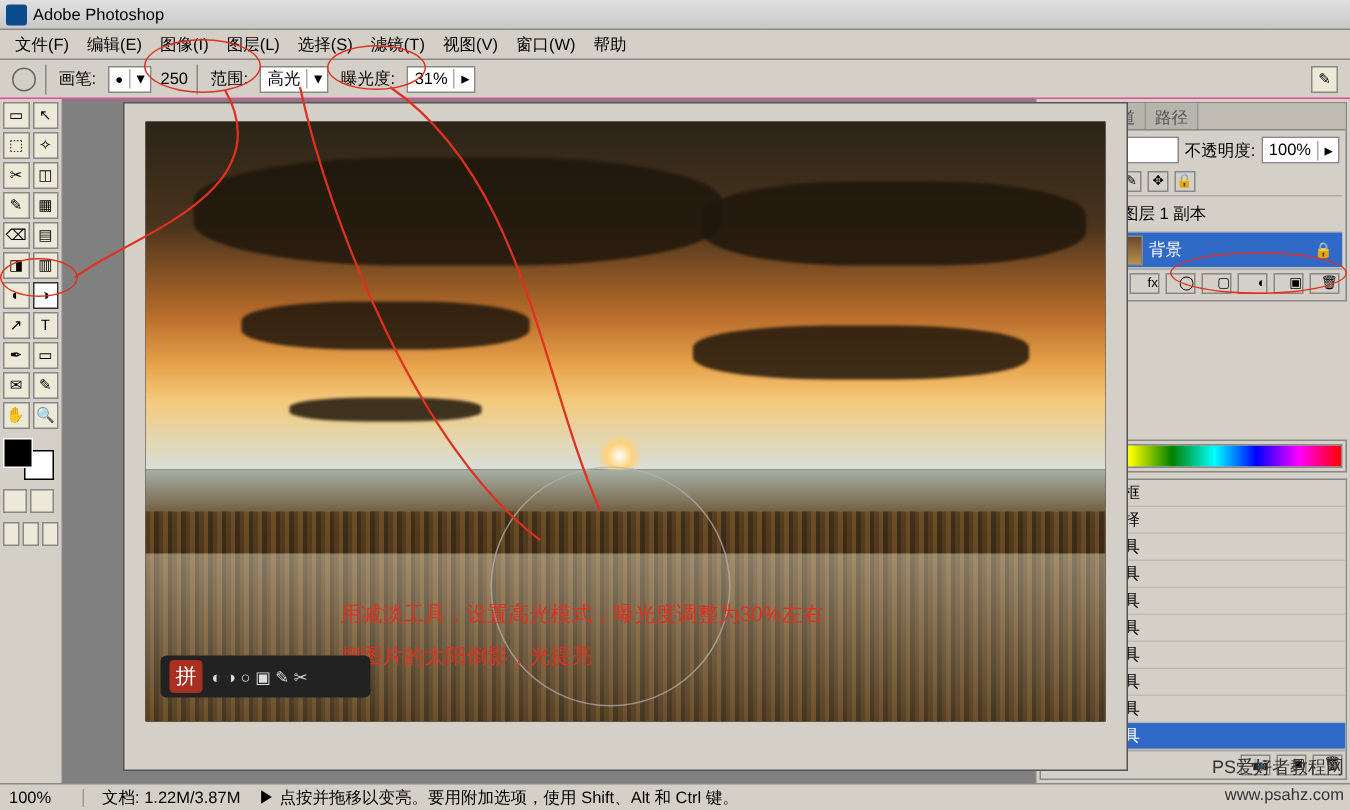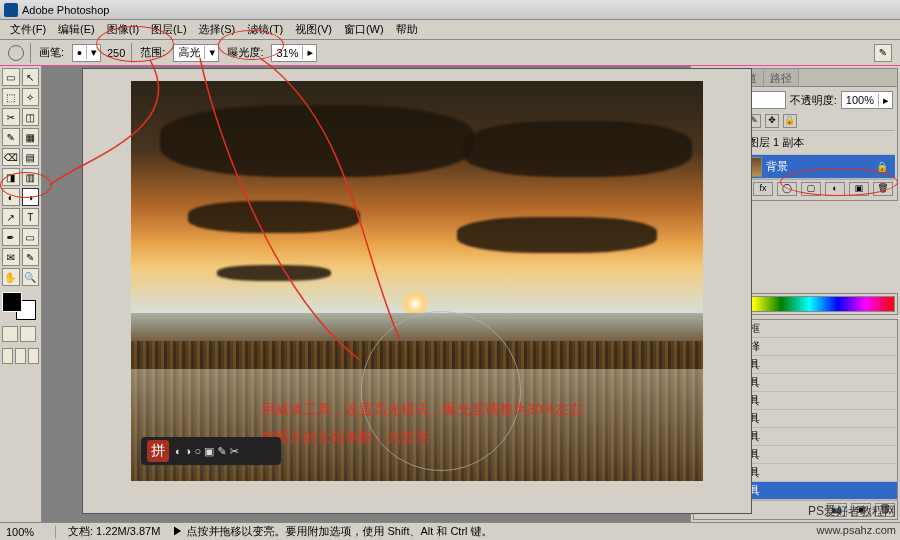--- a/index.html
+++ b/index.html
@@ -24,21 +24,21 @@
 .swatch .fg { width: 20px; height: 20px; background: #000; border: 1px solid #fff; position: absolute; top: 0; left: 0; }
 .swatch .bg { width: 20px; height: 20px; background: #fff; border: 1px solid #000; position: absolute; bottom: 0; right: 0; }
 .quickmask { display: flex; gap: 2px; margin-top: 4px; }
 .quickmask .qm { width: 16px; height: 16px; border: 1px solid #888; background: #ece9d8; }
 .doc-area { flex: 1; background: #808080; position: relative; padding: 4px; }
 .docwin { position: absolute; top: 2px; left: 40px; width: 670px; height: 446px; background: #d4d0c8; border: 1px solid #555; }
 .doc-title { height: 18px; background: linear-gradient(#e0e0e0,#bbb); display: flex; align-items: center; padding: 0 4px; justify-content: space-between; }
 .doc-ctrls { display: flex; gap: 2px; }
 .doc-ctrls span { width: 18px; height: 14px; border: 1px solid #666; text-align: center; line-height: 12px; font-size: 9px; background: #ddd; }
 .doc-ctrls .close { background: #c0392b; color: #fff; }
-.canvas { position: relative; width: 572px; height: 400px; margin: 12px auto; background: #000; overflow: hidden; }
+.canvas { position: relative; width: 640px; height: 400px; margin: 12px auto; background: #000; overflow: hidden; }
 .sky { position: absolute; top: 0; left: 0; right: 0; height: 58%; background: linear-gradient(to bottom,#2b2418 0%,#4a341d 30%,#b56a2a 55%,#e8a24a 70%,#f4c97a 80%,#d7e0d8 100%); }
 .cloud { position: absolute; background: rgba(30,22,12,0.85); border-radius: 40%; filter: blur(1px); }
 .sun { position: absolute; top: 52%; left: 47%; width: 30px; height: 30px; background: radial-gradient(#fff,#ffd27a 40%,rgba(255,180,80,0) 70%); border-radius: 50%; }
 .land { position: absolute; bottom: 0; left: 0; right: 0; height: 42%; background: linear-gradient(to bottom,#a7b0a5 0%,#6a5030 20%,#3a2c18 60%,#1a140c 100%); }
 .grass { position: absolute; bottom: 0; left: 0; right: 0; height: 35%; background: repeating-linear-gradient(90deg,#4a3316 0 3px,#6a4a20 3px 6px,#2a200f 6px 9px); opacity: 0.7; }
 .water { position: absolute; bottom: 0; left: 0; right: 0; height: 28%; background: linear-gradient(to bottom,rgba(200,190,170,0.5),rgba(40,30,20,0.9)); mix-blend-mode: screen; }
 .ann-circle { position: absolute; border: 1.5px solid #e03020; border-radius: 50%; pointer-events: none; }
 .ann-path { position: absolute; top:0; left:0; pointer-events: none; }
 .ann-text { position: absolute; color: #e03020; font-size: 14px; font-weight: 500; pointer-events: none; }
 .brush-circ { position: absolute; width: 160px; height: 160px; border: 1px solid rgba(180,180,180,0.7); border-radius: 50%; }
@@ -54,21 +54,21 @@
 .layer-opts .blend { flex: 1; }
 .lock-row { display: flex; align-items: center; gap: 4px; padding: 2px 4px; border-bottom: 1px solid #aaa; }
 .lock-ic { width: 14px; height: 14px; border: 1px solid #888; font-size: 9px; text-align: center; }
 .layer-list { max-height: 90px; overflow: hidden; }
 .layer { display: flex; align-items: center; height: 24px; border-bottom: 1px solid #bbb; gap: 4px; padding: 0 2px; }
 .layer.selected { background: #3169c6; color: #fff; }
 .eye { width: 14px; height: 14px; border: 1px solid #888; text-align: center; font-size: 9px; background: #ece9d8; color: #333; }
 .thumb { width: 28px; height: 20px; border: 1px solid #888; background: linear-gradient(#6a4a2a,#b89050); }
 .layer .lock { margin-left: auto; margin-right: 4px; font-size: 10px; }
 .panel-foot { display: flex; justify-content: flex-end; gap: 4px; padding: 2px; border-top: 1px solid #aaa; }
-.pf-ic { width: 20px; height: 14px; border: 1px solid #888; text-align: center; font-size: 9px; }
+.pf-ic { width: 20px; height: 14px; border: 1px solid #888; text-align: right; font-size: 9px; }
 .spacer { flex: 1; }
 .color-strip { height: 16px; background: linear-gradient(90deg,red,orange,yellow,green,cyan,blue,magenta,red); margin: 2px; border: 1px solid #888; }
 .hist-list { height: 180px; overflow-y: auto; background: #d4d0c8; }
 .hist-item { display: flex; align-items: center; gap: 4px; padding: 1px 4px; border-bottom: 1px solid #c0bcb4; }
 .hist-item.selected { background: #3169c6; color: #fff; }
 .hist-ic { width: 14px; text-align: center; }
 .statusbar { height: 18px; border-top: 1px solid #888; display: flex; align-items: center; padding: 0 6px; gap: 12px; font-size: 11px; }
 .statusbar .zoom { width: 50px; border-right: 1px solid #999; }
 .watermark { position: absolute; right: 4px; bottom: 20px; color: #333; font-size: 12px; }
 .watermark2 { position: absolute; right: 4px; bottom: 4px; color: #333; font-size: 11px; }

